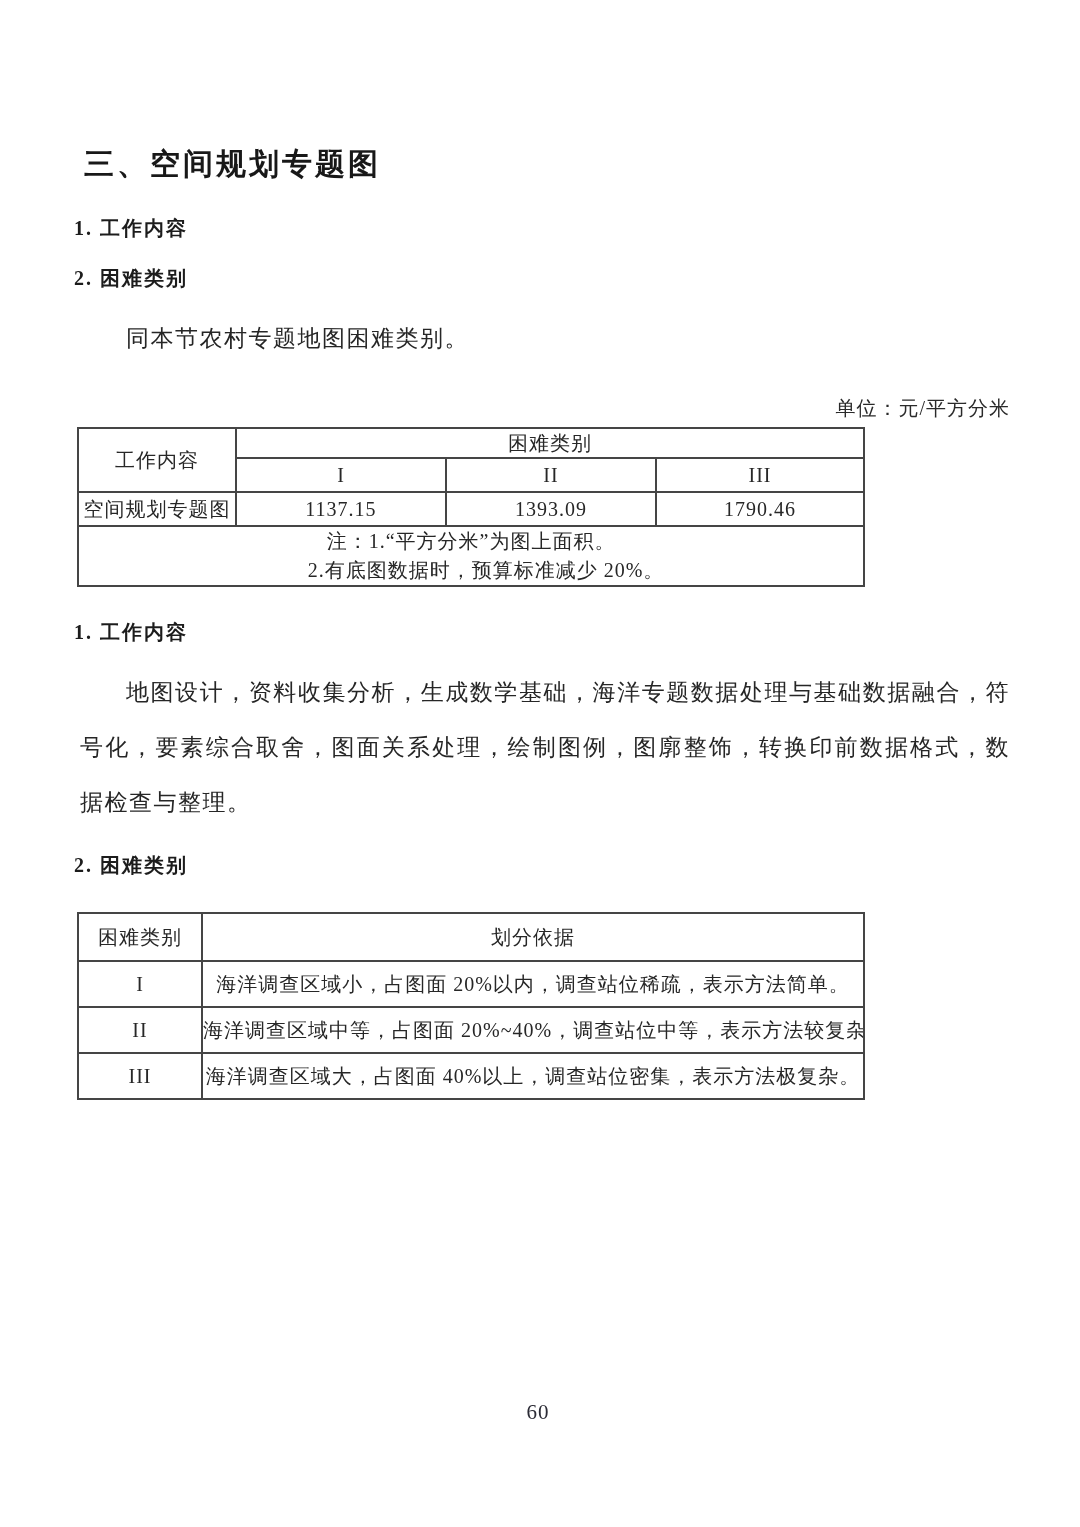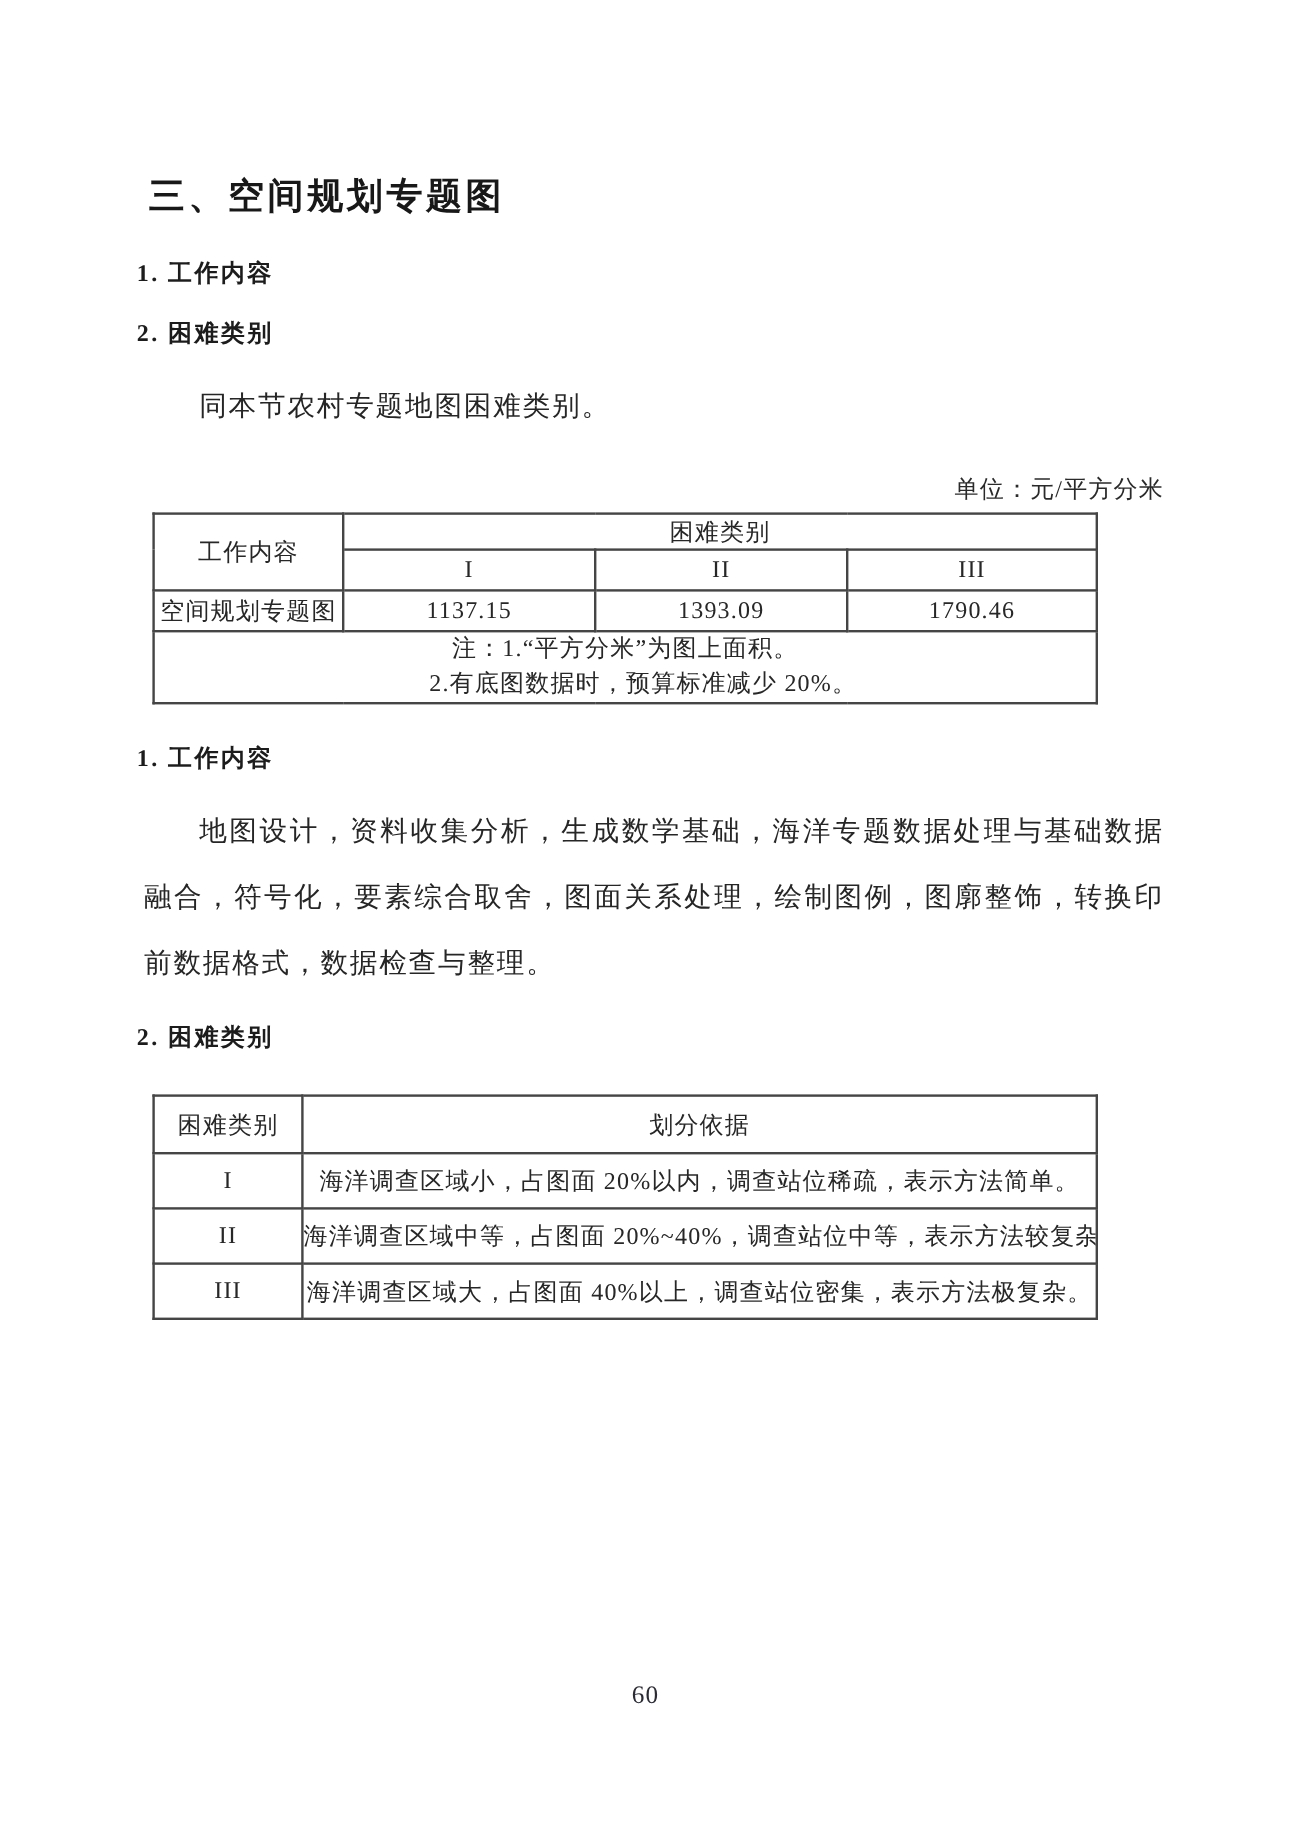--- a/index.html
+++ b/index.html
@@ -4,21 +4,21 @@
 <style>
   html,body { margin:0; padding:0; background:#ffffff; }
   .page {
     position:relative;
     width:1080px; height:1527px;
     background:#ffffff;
     color:#222222;
     font-family:"Liberation Serif","DejaVu Serif",serif;
     overflow:hidden;
   }
-  .content { box-sizing:border-box; padding:0 110px; }
+  .content { box-sizing:border-box; padding:0 70px; }
 
   h1.sec {
     font-family:"Liberation Sans","DejaVu Sans",sans-serif;
     font-size:30px; line-height:38px; font-weight:bold;
     letter-spacing:3px; color:#181818;
     margin:0 0 0 14px;
   }
   h2.sub {
     font-size:20px; line-height:30px; font-weight:bold;
     letter-spacing:2px; color:#1c1c1c;
@@ -31,21 +31,21 @@
     letter-spacing:1.5px; color:#262626;
   }
   .unit-line {
     font-size:20px; line-height:25px;
     text-align:right; letter-spacing:1px; color:#2a2a2a;
   }
 
   table.doc {
     border-collapse:collapse;
     width:786px; table-layout:fixed;
-    margin-left:17px;
+    margin-left:7px;
   }
   table.doc td {
     border:2px solid #454545;
     font-size:20px; color:#272727;
     text-align:center; vertical-align:middle;
     padding:0; letter-spacing:1px;
     overflow:hidden; white-space:nowrap;
   }
   
   .t1-r1 td { height:28px; }

